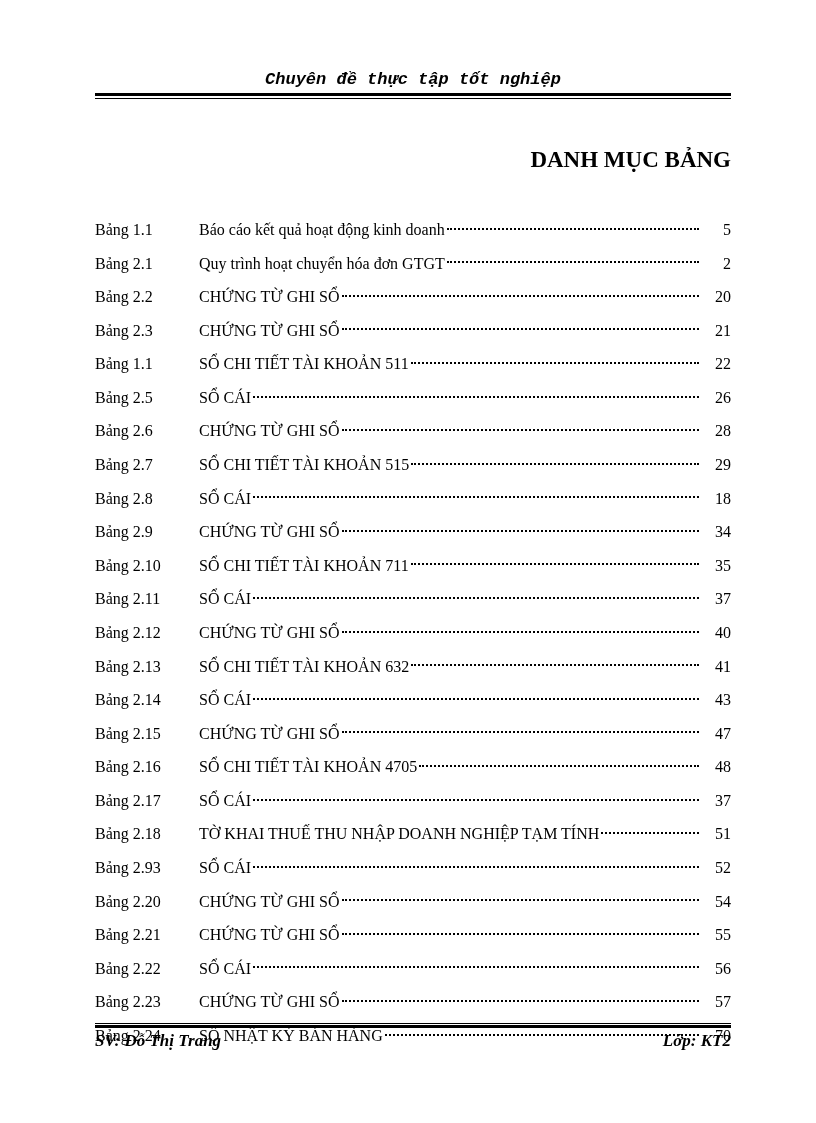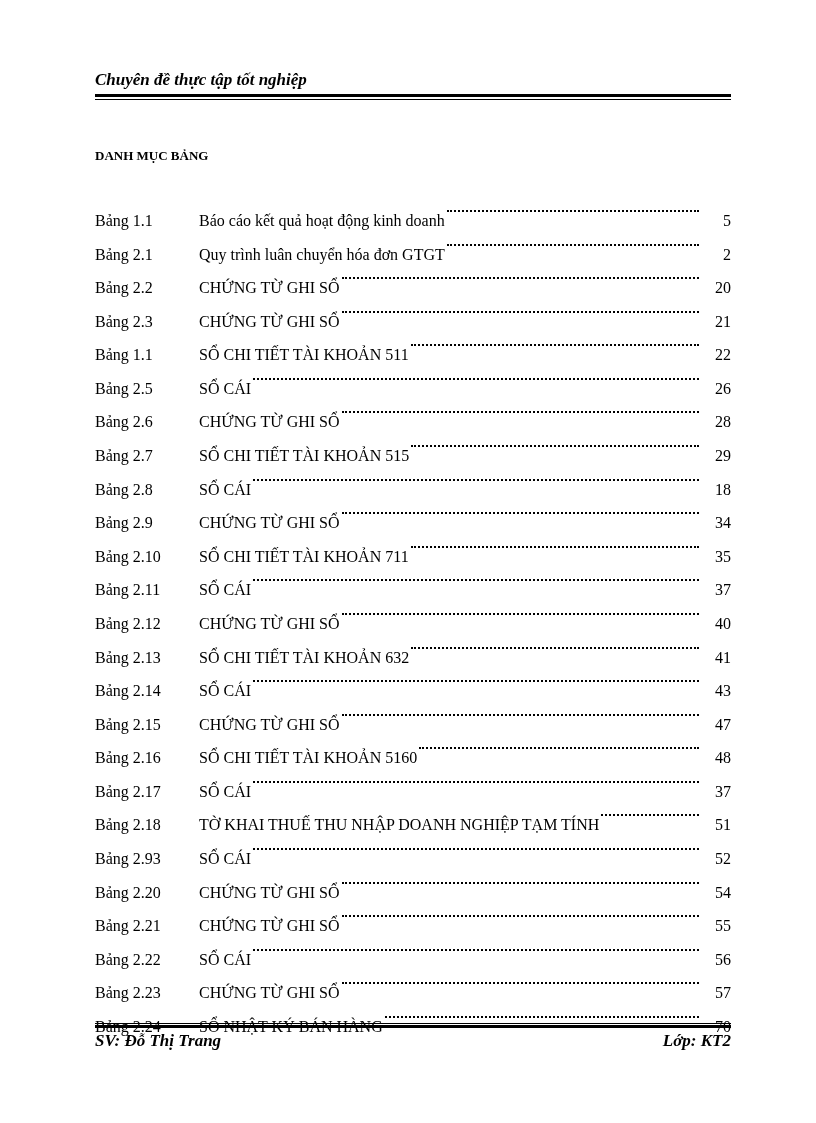--- a/index.html
+++ b/index.html
@@ -7,46 +7,47 @@
       width: 816px;
       height: 1123px;
       background: #fff;
       font-family: "Times New Roman", Times, serif;
       color: #000;
       position: relative;
       padding: 70px 85px 60px 95px;
     }
     .header {
       display: flex;
-      justify-content: flex-start;
+      justify-content: center;
       font-style: italic;
       font-weight: bold;
       font-size: 17px;
       padding-bottom: 4px;
+      font-family: Liberation Mono, monospace;
     }
     .header-rule {
       border-bottom: 3px solid #000;
       margin-bottom: 2px;
     }
     .header-rule2 {
       border-bottom: 1px solid #000;
       margin-bottom: 48px;
     }
     .title {
-      text-align: left;
+      text-align: right;
       font-weight: bold;
-      font-size: 13px;
+      font-size: 23px;
       margin-bottom: 46px;
     }
     .toc {
       font-size: 16px;
     }
     .toc-row {
       display: flex;
-      align-items: flex-start;
+      align-items: center;
       margin-bottom: 11.2px;
       line-height: 1.4;
     }
     .toc-label {
       width: 104px;
       flex-shrink: 0;
     }
     .toc-desc {
       white-space: nowrap;
     }
@@ -96,21 +97,21 @@
 
 <div class="toc" id="toc">
     <div class="toc-row">
       <span class="toc-label">Bảng 1.1</span>
       <span class="toc-desc">Báo cáo kết quả hoạt động kinh doanh</span>
       <span class="toc-dots"></span>
       <span class="toc-page">5</span>
     </div>
     <div class="toc-row">
       <span class="toc-label">Bảng 2.1</span>
-      <span class="toc-desc">Quy trình luân chuyển hóa đơn GTGT</span>
+      <span class="toc-desc">Quy trình hoạt chuyển hóa đơn GTGT</span>
       <span class="toc-dots"></span>
       <span class="toc-page">2</span>
     </div>
     <div class="toc-row">
       <span class="toc-label">Bảng 2.2</span>
       <span class="toc-desc">CHỨNG TỪ GHI SỔ</span>
       <span class="toc-dots"></span>
       <span class="toc-page">20</span>
     </div>
     <div class="toc-row">
@@ -186,21 +187,21 @@
       <span class="toc-page">43</span>
     </div>
     <div class="toc-row">
       <span class="toc-label">Bảng 2.15</span>
       <span class="toc-desc">CHỨNG TỪ GHI SỔ</span>
       <span class="toc-dots"></span>
       <span class="toc-page">47</span>
     </div>
     <div class="toc-row">
       <span class="toc-label">Bảng 2.16</span>
-      <span class="toc-desc">SỔ CHI TIẾT TÀI KHOẢN 5160</span>
+      <span class="toc-desc">SỔ CHI TIẾT TÀI KHOẢN 4705</span>
       <span class="toc-dots"></span>
       <span class="toc-page">48</span>
     </div>
     <div class="toc-row">
       <span class="toc-label">Bảng 2.17</span>
       <span class="toc-desc">SỔ CÁI</span>
       <span class="toc-dots"></span>
       <span class="toc-page">37</span>
     </div>
     <div class="toc-row">

